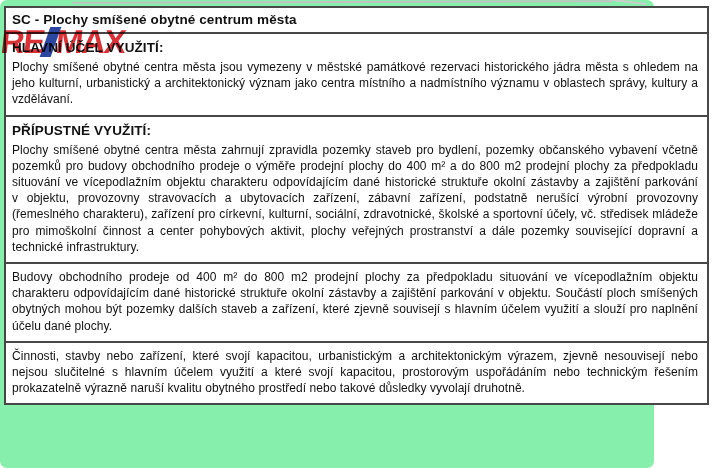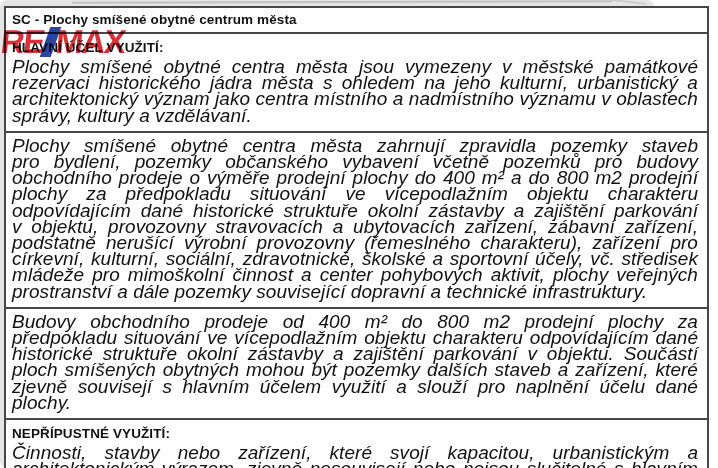--- a/index.html
+++ b/index.html
@@ -9,21 +9,21 @@
     width: 718px;
     height: 468px;
     overflow: hidden;
     font-family: "Liberation Sans", sans-serif;
     color: #111;
   }
   .page {
     position: relative;
     width: 654px;
     height: 468px;
-    background: #e5e5e5;
+    background: #86efac;
     border-radius: 7px;
   }
   
   .noise-top {
     position: absolute;
     left: 72px; top: 1px;
     width: 540px; height: 2px;
     background: #c2c2c2;
     transform: rotate(-0.15deg);
   }
@@ -55,26 +55,25 @@
     padding: 5px 9px 7px 6px;
   }
   .section-heading {
     font-size: 13.5px;
     font-weight: bold;
     line-height: 17px;
     margin: 0 0 3px 0;
     letter-spacing: 0.1px;
   }
   .section-body {
-    font-size: 19px;
+    font-size: 12px;
     line-height: 16.2px;
     text-align: justify;
     margin: 0;
     letter-spacing: 0.05px;
-    font-style: italic;
   }
   
   .remax {
     position: absolute;
     left: 1px; top: 26px;
     display: flex;
     align-items: center;
     height: 32px;
     mix-blend-mode: multiply;
     opacity: 0.95;
@@ -110,29 +109,29 @@
     <div class="title-row">
       <span>SC - Plochy smíšené obytné centrum města</span>
     </div>
 
     <div class="section">
       <div class="section-heading">HLAVNÍ ÚČEL VYUŽITÍ:</div>
       <p class="section-body">Plochy smíšené obytné centra města jsou vymezeny v městské památkové rezervaci historického jádra města s&nbsp;ohledem na jeho kulturní, urbanistický a architektonický význam jako centra místního a nadmístního významu v oblastech správy, kultury a vzdělávaní.</p>
     </div>
 
     <div class="section">
+      <div class="section-heading">PŘÍPUSTNÉ VYUŽITÍ:</div>
       <p class="section-body">Plochy smíšené obytné centra města zahrnují zpravidla pozemky staveb pro&nbsp;bydlení, pozemky občanského vybavení včetně pozemků pro budovy obchodního prodeje o výměře prodejní plochy do 400 m² a do 800 m2 prodejní plochy za předpokladu situování ve vícepodlažním objektu charakteru odpovídajícím dané historické struktuře okolní zástavby a zajištění parkování v&nbsp;objektu, provozovny stravovacích a ubytovacích zařízení,  zábavní zařízení,  podstatně nerušící výrobní provozovny (řemeslného charakteru), zařízení pro církevní, kulturní, sociální, zdravotnické, školské a sportovní účely, vč. středisek mládeže pro mimoškolní činnost a center pohybových aktivit, plochy veřejných prostranství a dále pozemky související dopravní a technické infrastruktury.</p>
     </div>
 
     <div class="section">
       <p class="section-body">Budovy obchodního prodeje od 400 m² do 800 m2 prodejní plochy za předpokladu situování ve vícepodlažním objektu charakteru odpovídajícím dané historické struktuře okolní zástavby a zajištění parkování v&nbsp;objektu. Součástí ploch smíšených obytných mohou být pozemky dalších staveb a zařízení, které zjevně souvisejí s&nbsp;hlavním účelem využití a slouží pro naplnění účelu dané plochy.</p>
     </div>
 
     <div class="section">
-      <div class="section-heading">NEPŘÍPUSTNÉ VYUŽITÍ:</div>
       <p class="section-body">Činnosti, stavby nebo zařízení, které svojí kapacitou, urbanistickým a architektonickým výrazem, zjevně nesouvisejí nebo nejsou slučitelné s&nbsp;hlavním účelem využití a které svojí kapacitou, prostorovým uspořádáním nebo technickým řešením prokazatelně výrazně naruší kvalitu obytného&nbsp;prostředí nebo&nbsp;takové důsledky vyvolají druhotně.</p>
     </div>
 
   </div>
 
   <div class="remax">
     <span class="word">RE</span>
     <span class="slash"></span>
     <span class="word">MAX</span>
   </div>

